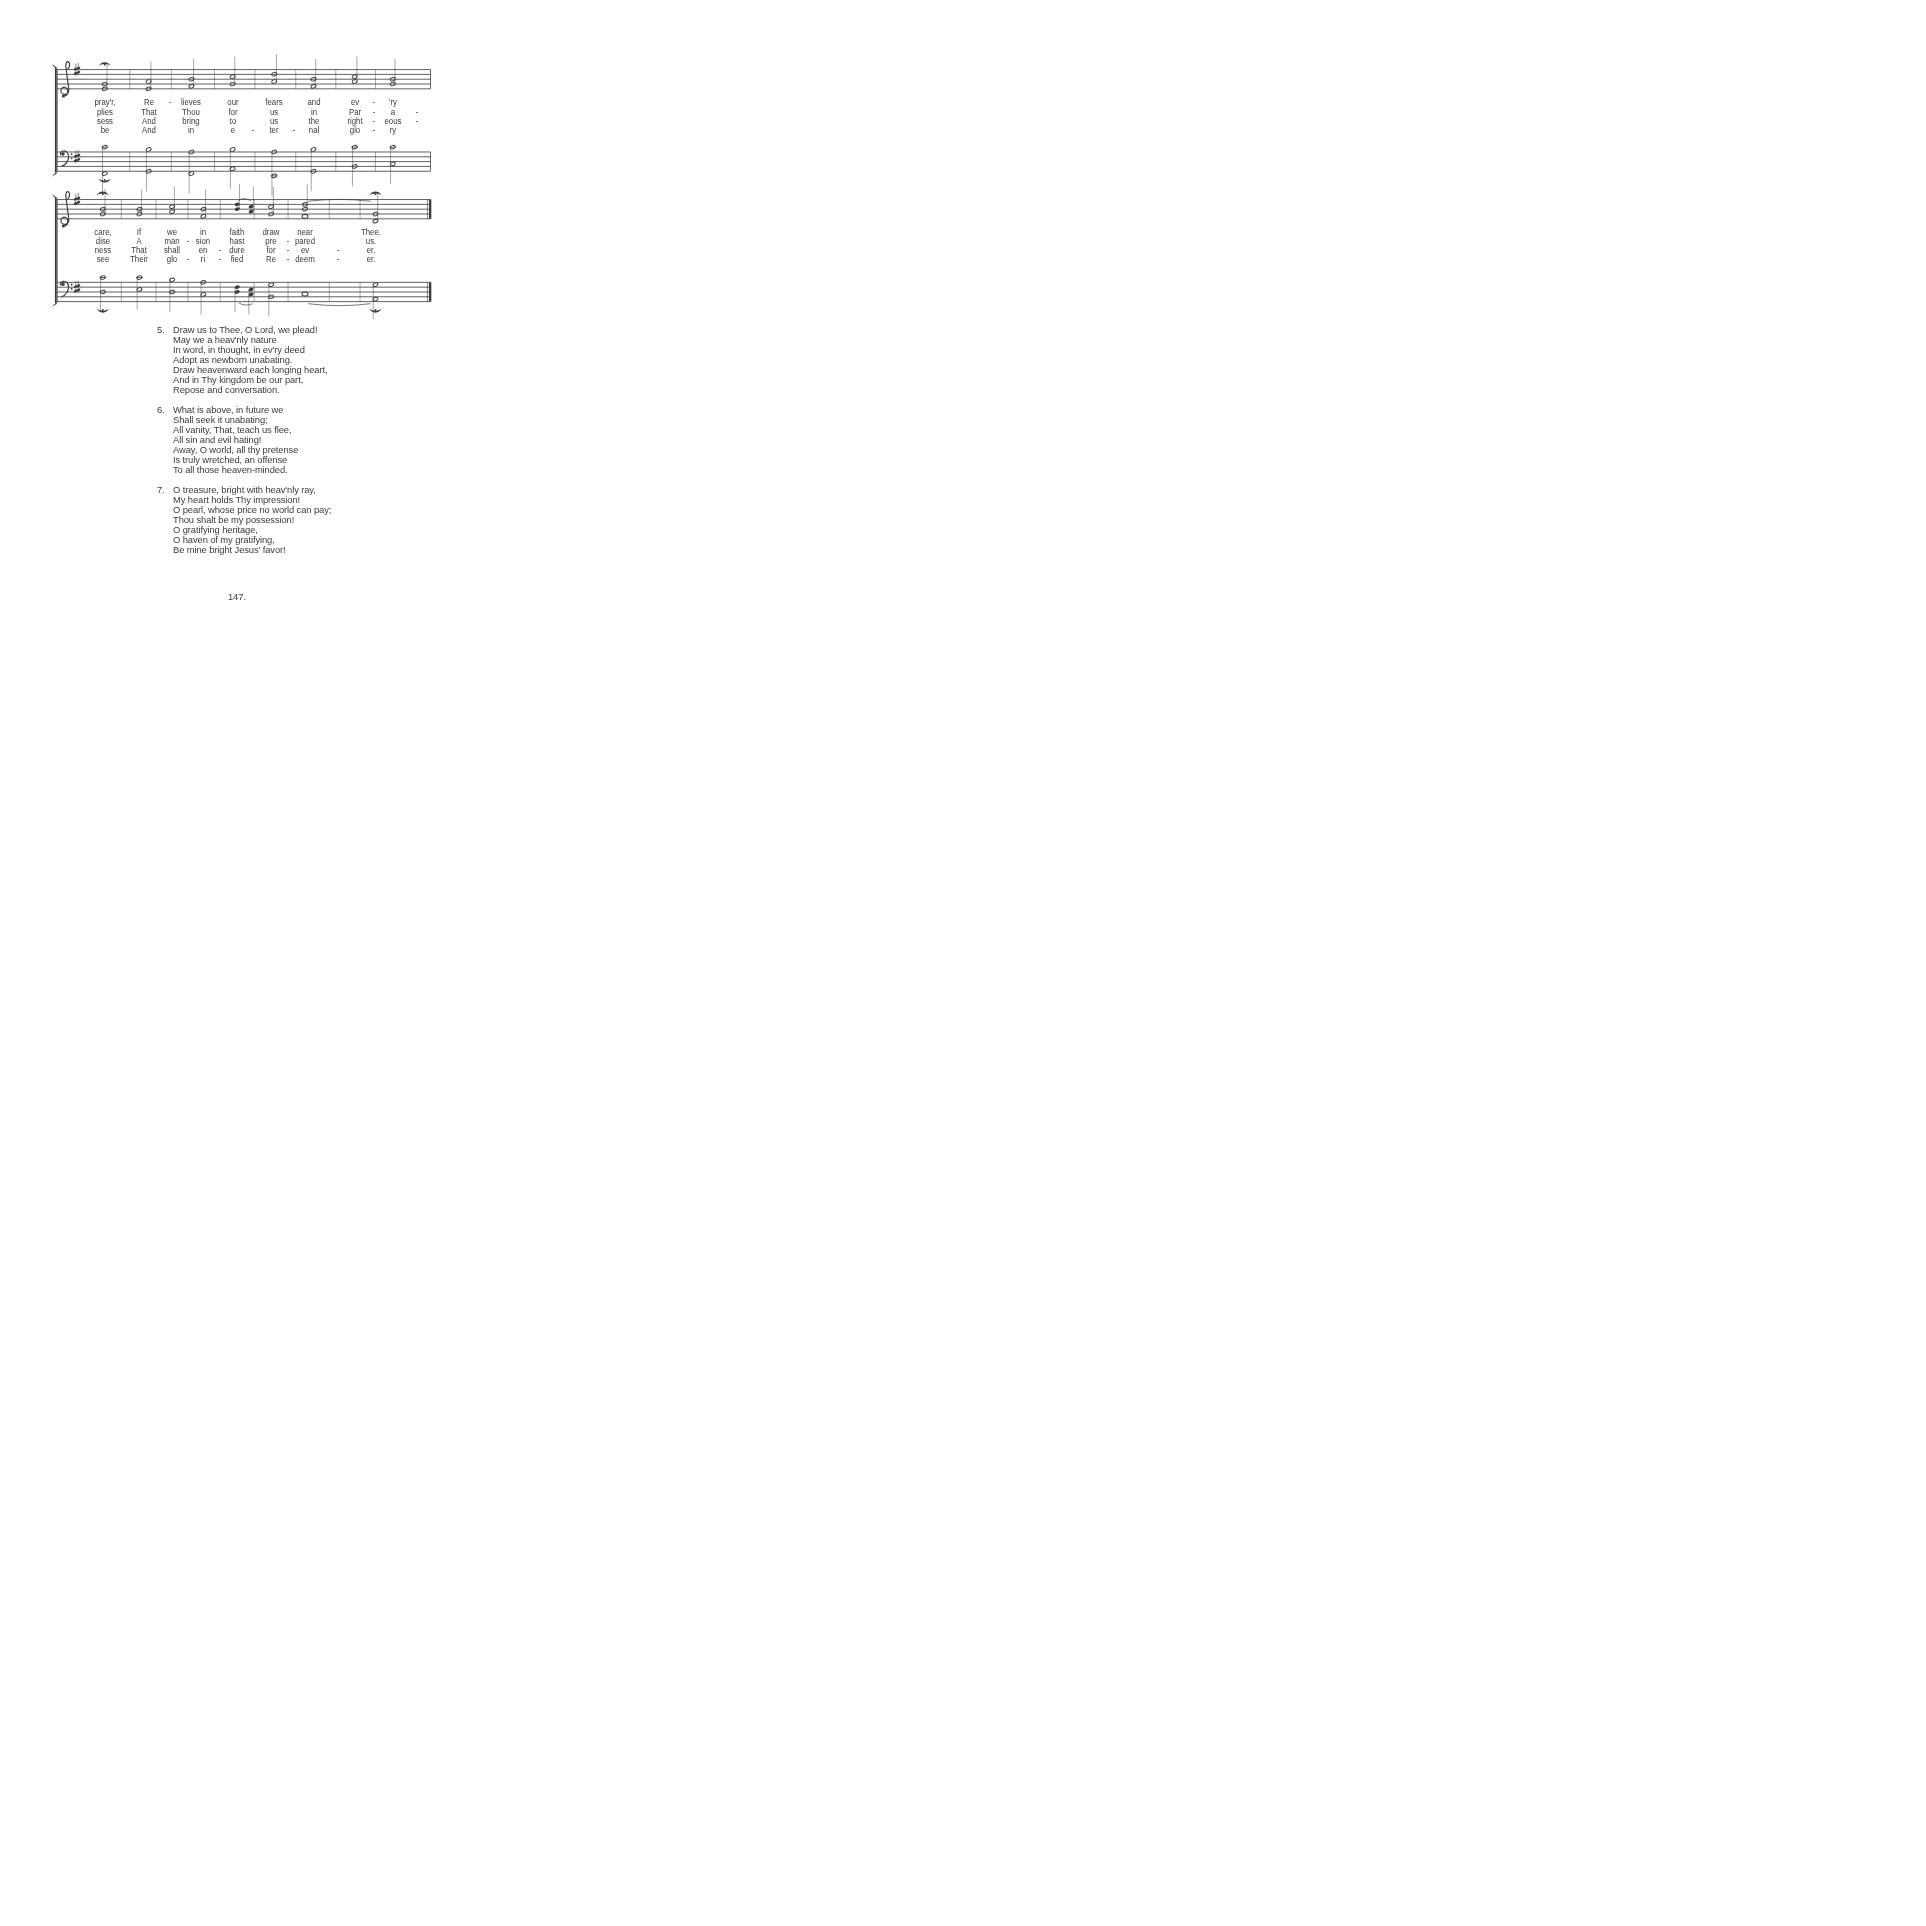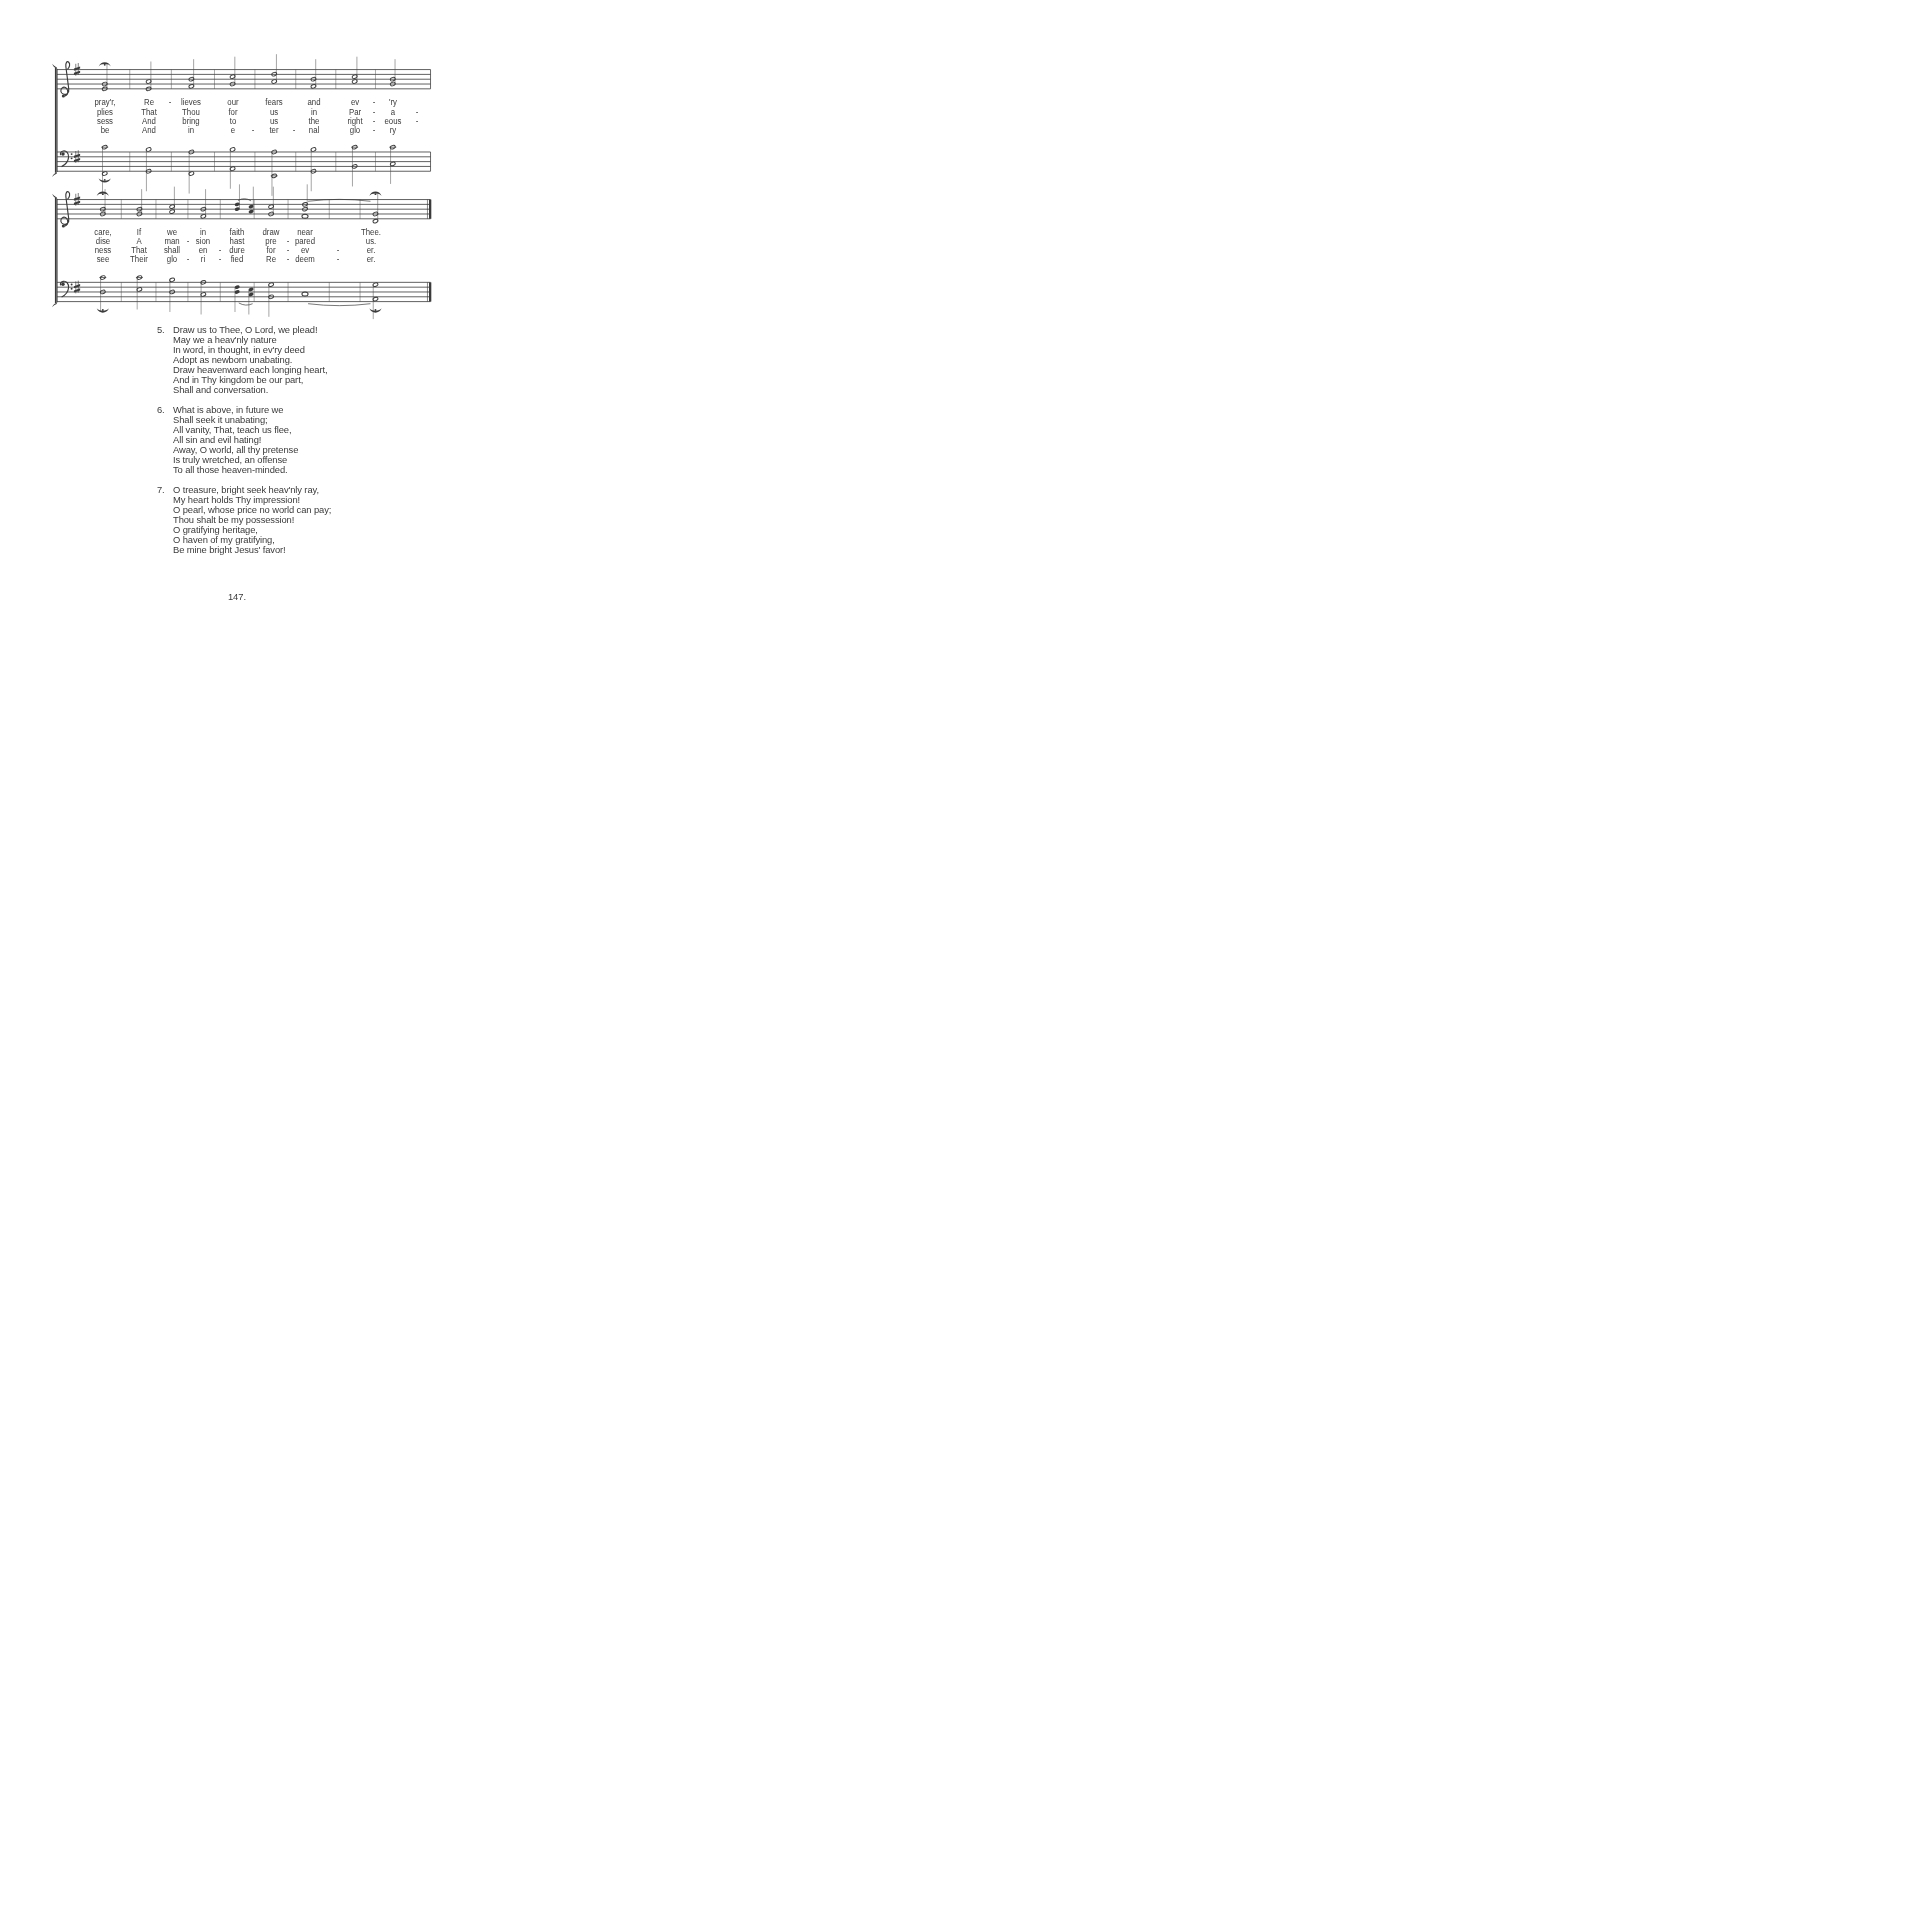--- a/index.html
+++ b/index.html
@@ -333,39 +333,39 @@
   <div id="verses">
       <div class="verse" style="left: 157px; top: 325px;">
         <div class="verse-num">5.</div>
         <div>
           <div>Draw us to Thee, O Lord, we plead!</div>
           <div>May we a heav'nly nature</div>
           <div>In word, in thought, in ev'ry deed</div>
           <div>Adopt as newborn unabating.</div>
           <div>Draw heavenward each longing heart,</div>
           <div>And in Thy kingdom be our part,</div>
-          <div>Shall and conversation.</div>
+          <div>Repose and conversation.</div>
         </div>
       </div>
       <div class="verse" style="left: 157px; top: 405px;">
         <div class="verse-num">6.</div>
         <div>
           <div>What is above, in future we</div>
           <div>Shall seek it unabating;</div>
           <div>All vanity, That, teach us flee,</div>
           <div>All sin and evil hating!</div>
           <div>Away, O world, all thy pretense</div>
           <div>Is truly wretched, an offense</div>
           <div>To all those heaven-minded.</div>
         </div>
       </div>
       <div class="verse" style="left: 157px; top: 485px;">
         <div class="verse-num">7.</div>
         <div>
-          <div>O treasure, bright seek heav'nly ray,</div>
+          <div>O treasure, bright with heav'nly ray,</div>
           <div>My heart holds Thy impression!</div>
           <div>O pearl, whose price no world can pay;</div>
           <div>Thou shalt be my possession!</div>
           <div>O gratifying heritage,</div>
           <div>O haven of my gratifying,</div>
           <div>Be mine bright Jesus' favor!</div>
         </div>
       </div>
     </div>
   <span class="pagenum" style="left:237px; top:592px;">147.</span>

